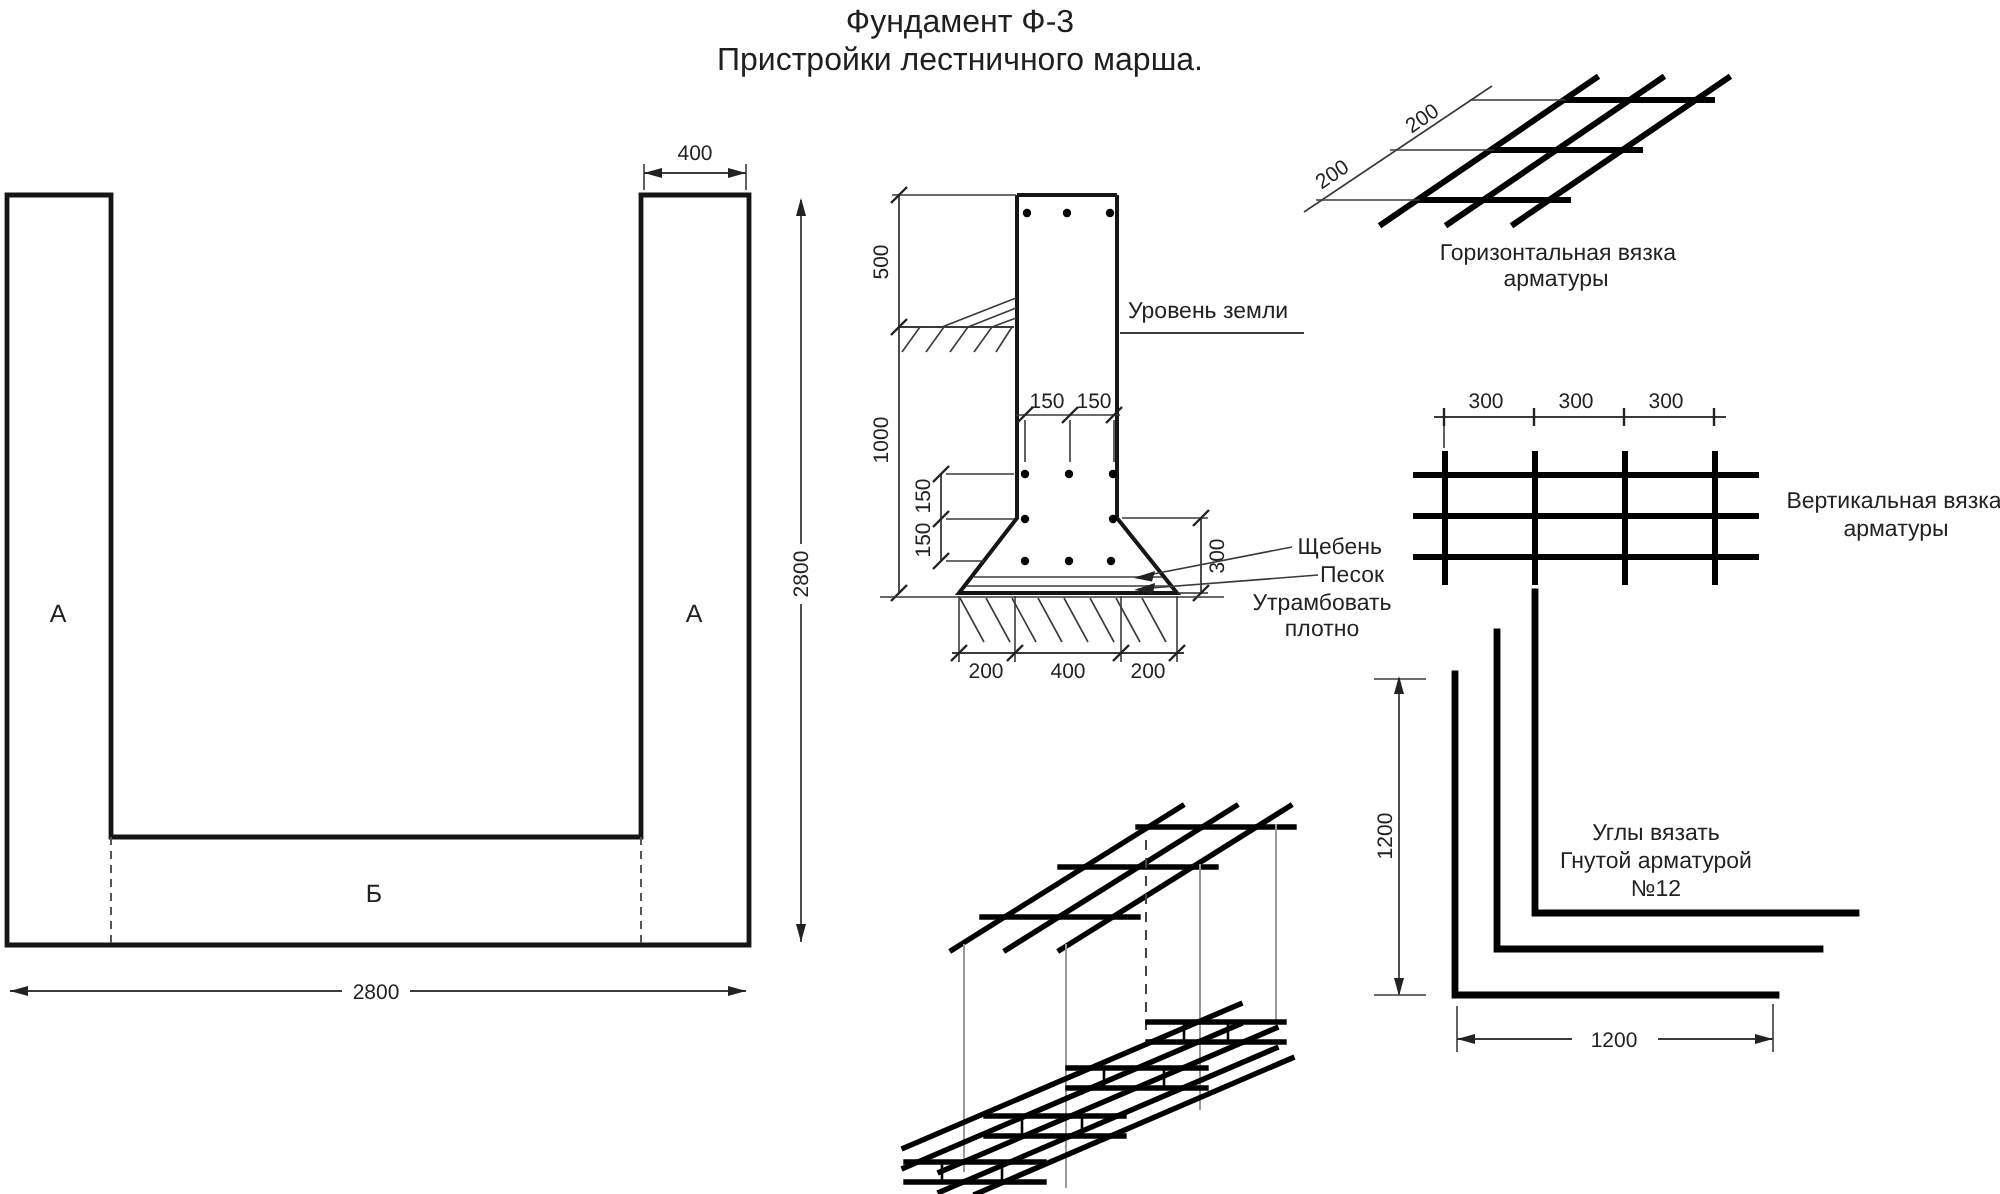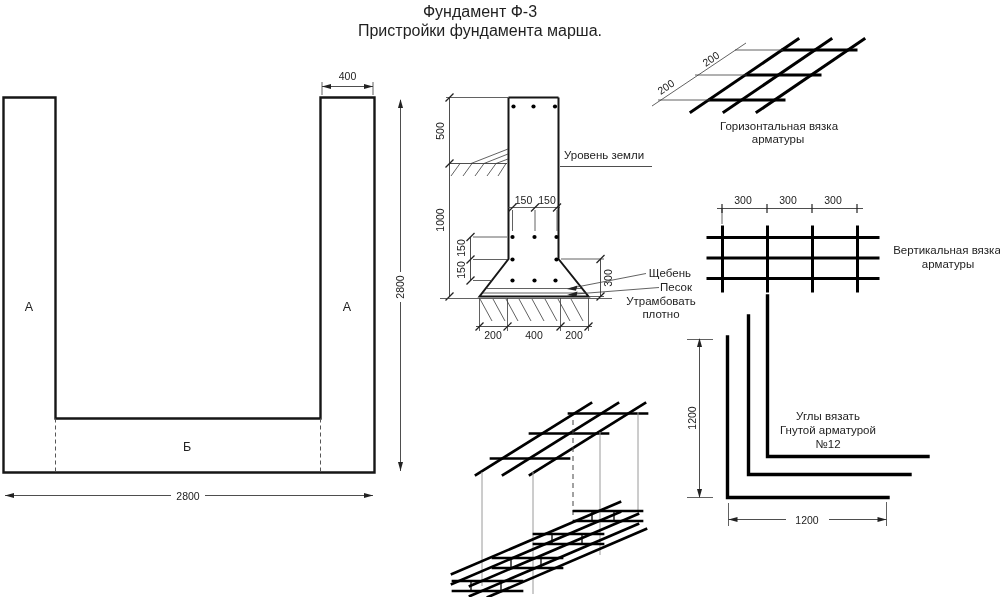--- a/index.html
+++ b/index.html
@@ -23,21 +23,21 @@
   .arrow{fill:#222;stroke:none;}
   .tick{stroke:#222;stroke-width:1.2;}
 </style>
 </head>
 <body>
 
 <div class="canvas">
 
   <div class="title-block">
     <div>Фундамент Ф-3</div>
-    <div>Пристройки фундамента марша.</div>
+    <div>Пристройки лестничного марша.</div>
   </div>
 
   <svg width="1000" height="597" viewBox="0 0 1000 597">
 
     <g>
       <path class="outline" d="M3.5,97.5 H55.5 V418.5 H320.5 V97.5 H374.5 V472.5 H3.5 Z"></path>
       <line class="dash" x1="55.5" y1="418.5" x2="55.5" y2="472.5"></line>
       <line class="dash" x1="320.5" y1="418.5" x2="320.5" y2="472.5"></line>
       <text class="t12" text-anchor="middle" x="29" y="311">А</text>
       <text class="t12" text-anchor="middle" x="347" y="311">А</text>

